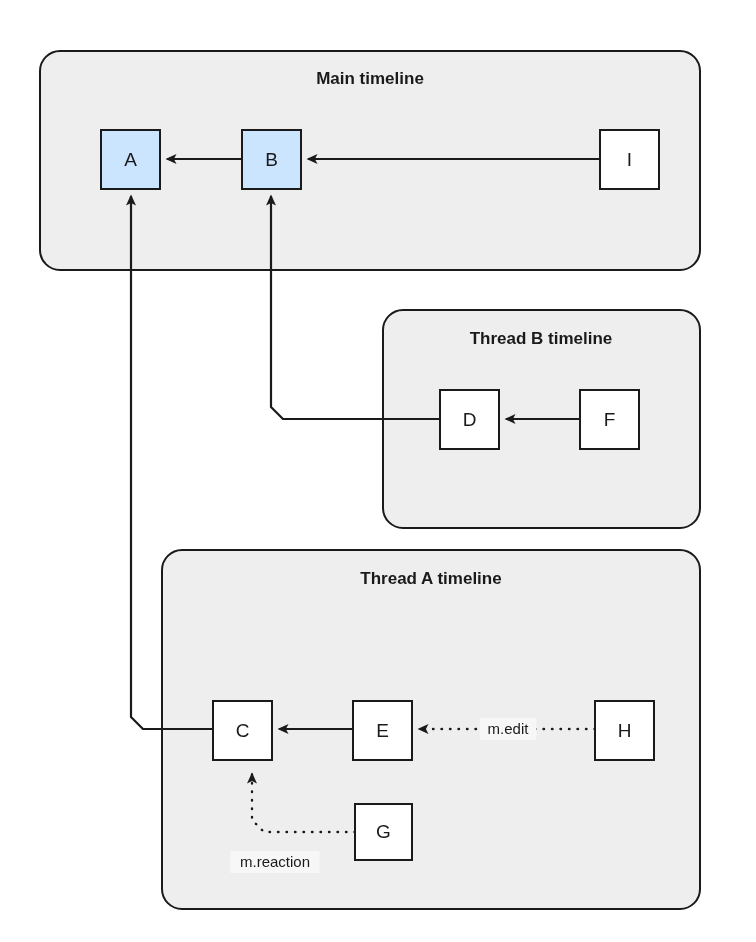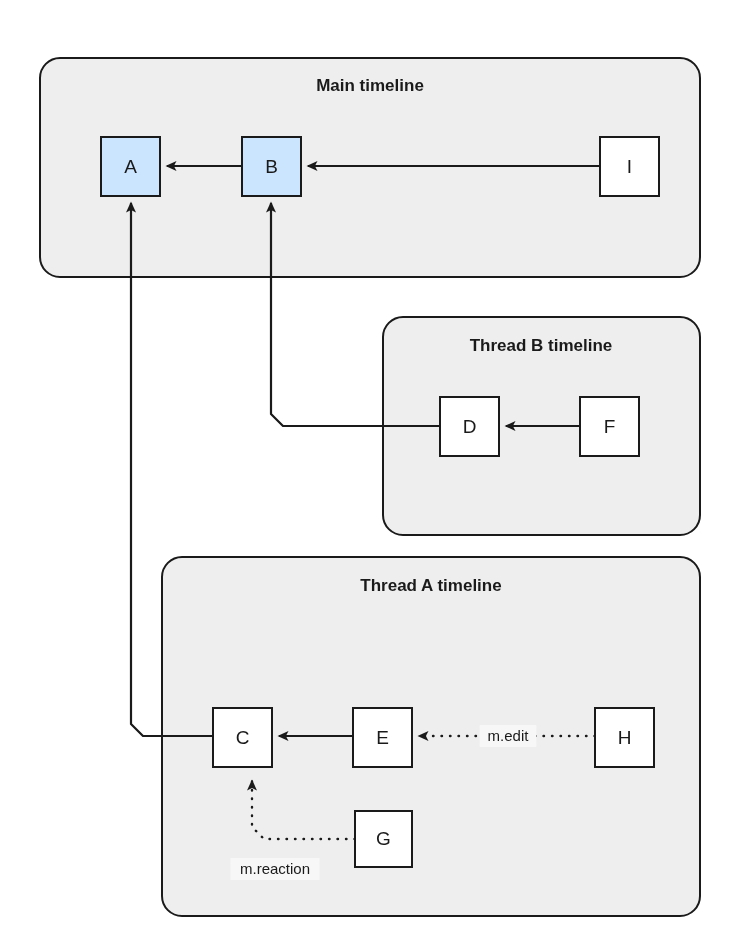--- a/index.html
+++ b/index.html
@@ -10,21 +10,21 @@
   body {
     width: 756px;
     height: 942px;
     font-family: "Liberation Sans", sans-serif;
     position: relative;
     overflow: hidden;
   }
   #diagram-root {
     position: absolute;
     left: 0;
-    top: 16px;
+    top: 9px;
     width: 756px;
     height: 712px;
   }
   svg.diagram-svg {
     position: absolute;
     left: 0;
     top: 0;
     width: 756px;
     height: 942px;
     display: block;

